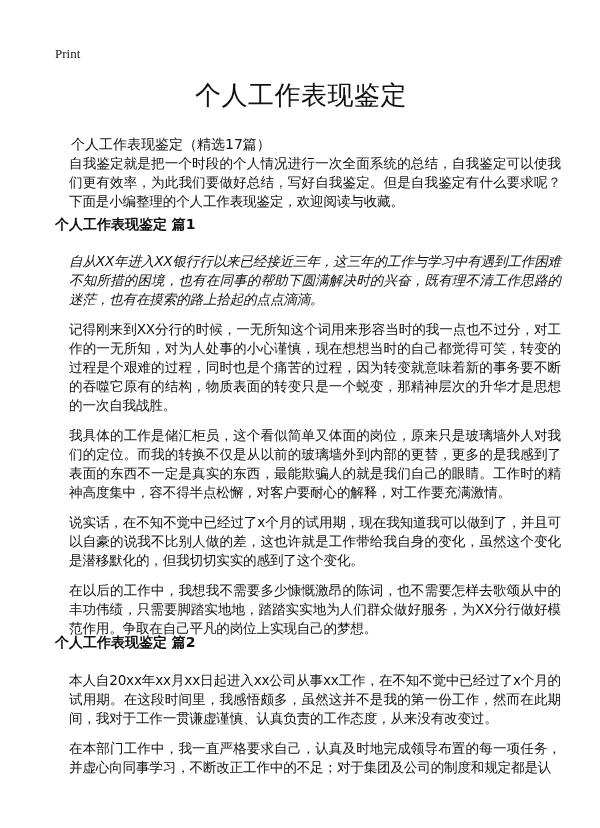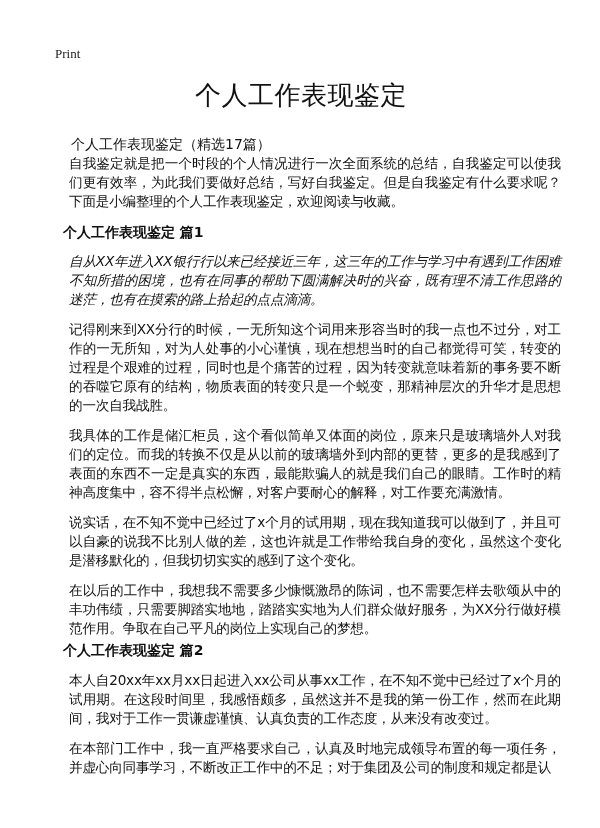--- a/index.html
+++ b/index.html
@@ -57,21 +57,21 @@
       line-height: 19px;
       margin: 6px;
       text-align: justify;
       letter-spacing: -0.2px;
     }
     .section-heading {
       position: absolute;
       left: 0;
       font-size: 14px;
       font-weight: bold;
-      margin: 8px;
+      margin: 0;
     }
   </style>
 </head>
 <body>
 
 <div class="page">
   <div class="print-label">Print</div>
 
   <h1 class="doc-title">个人工作表现鉴定</h1>
 

